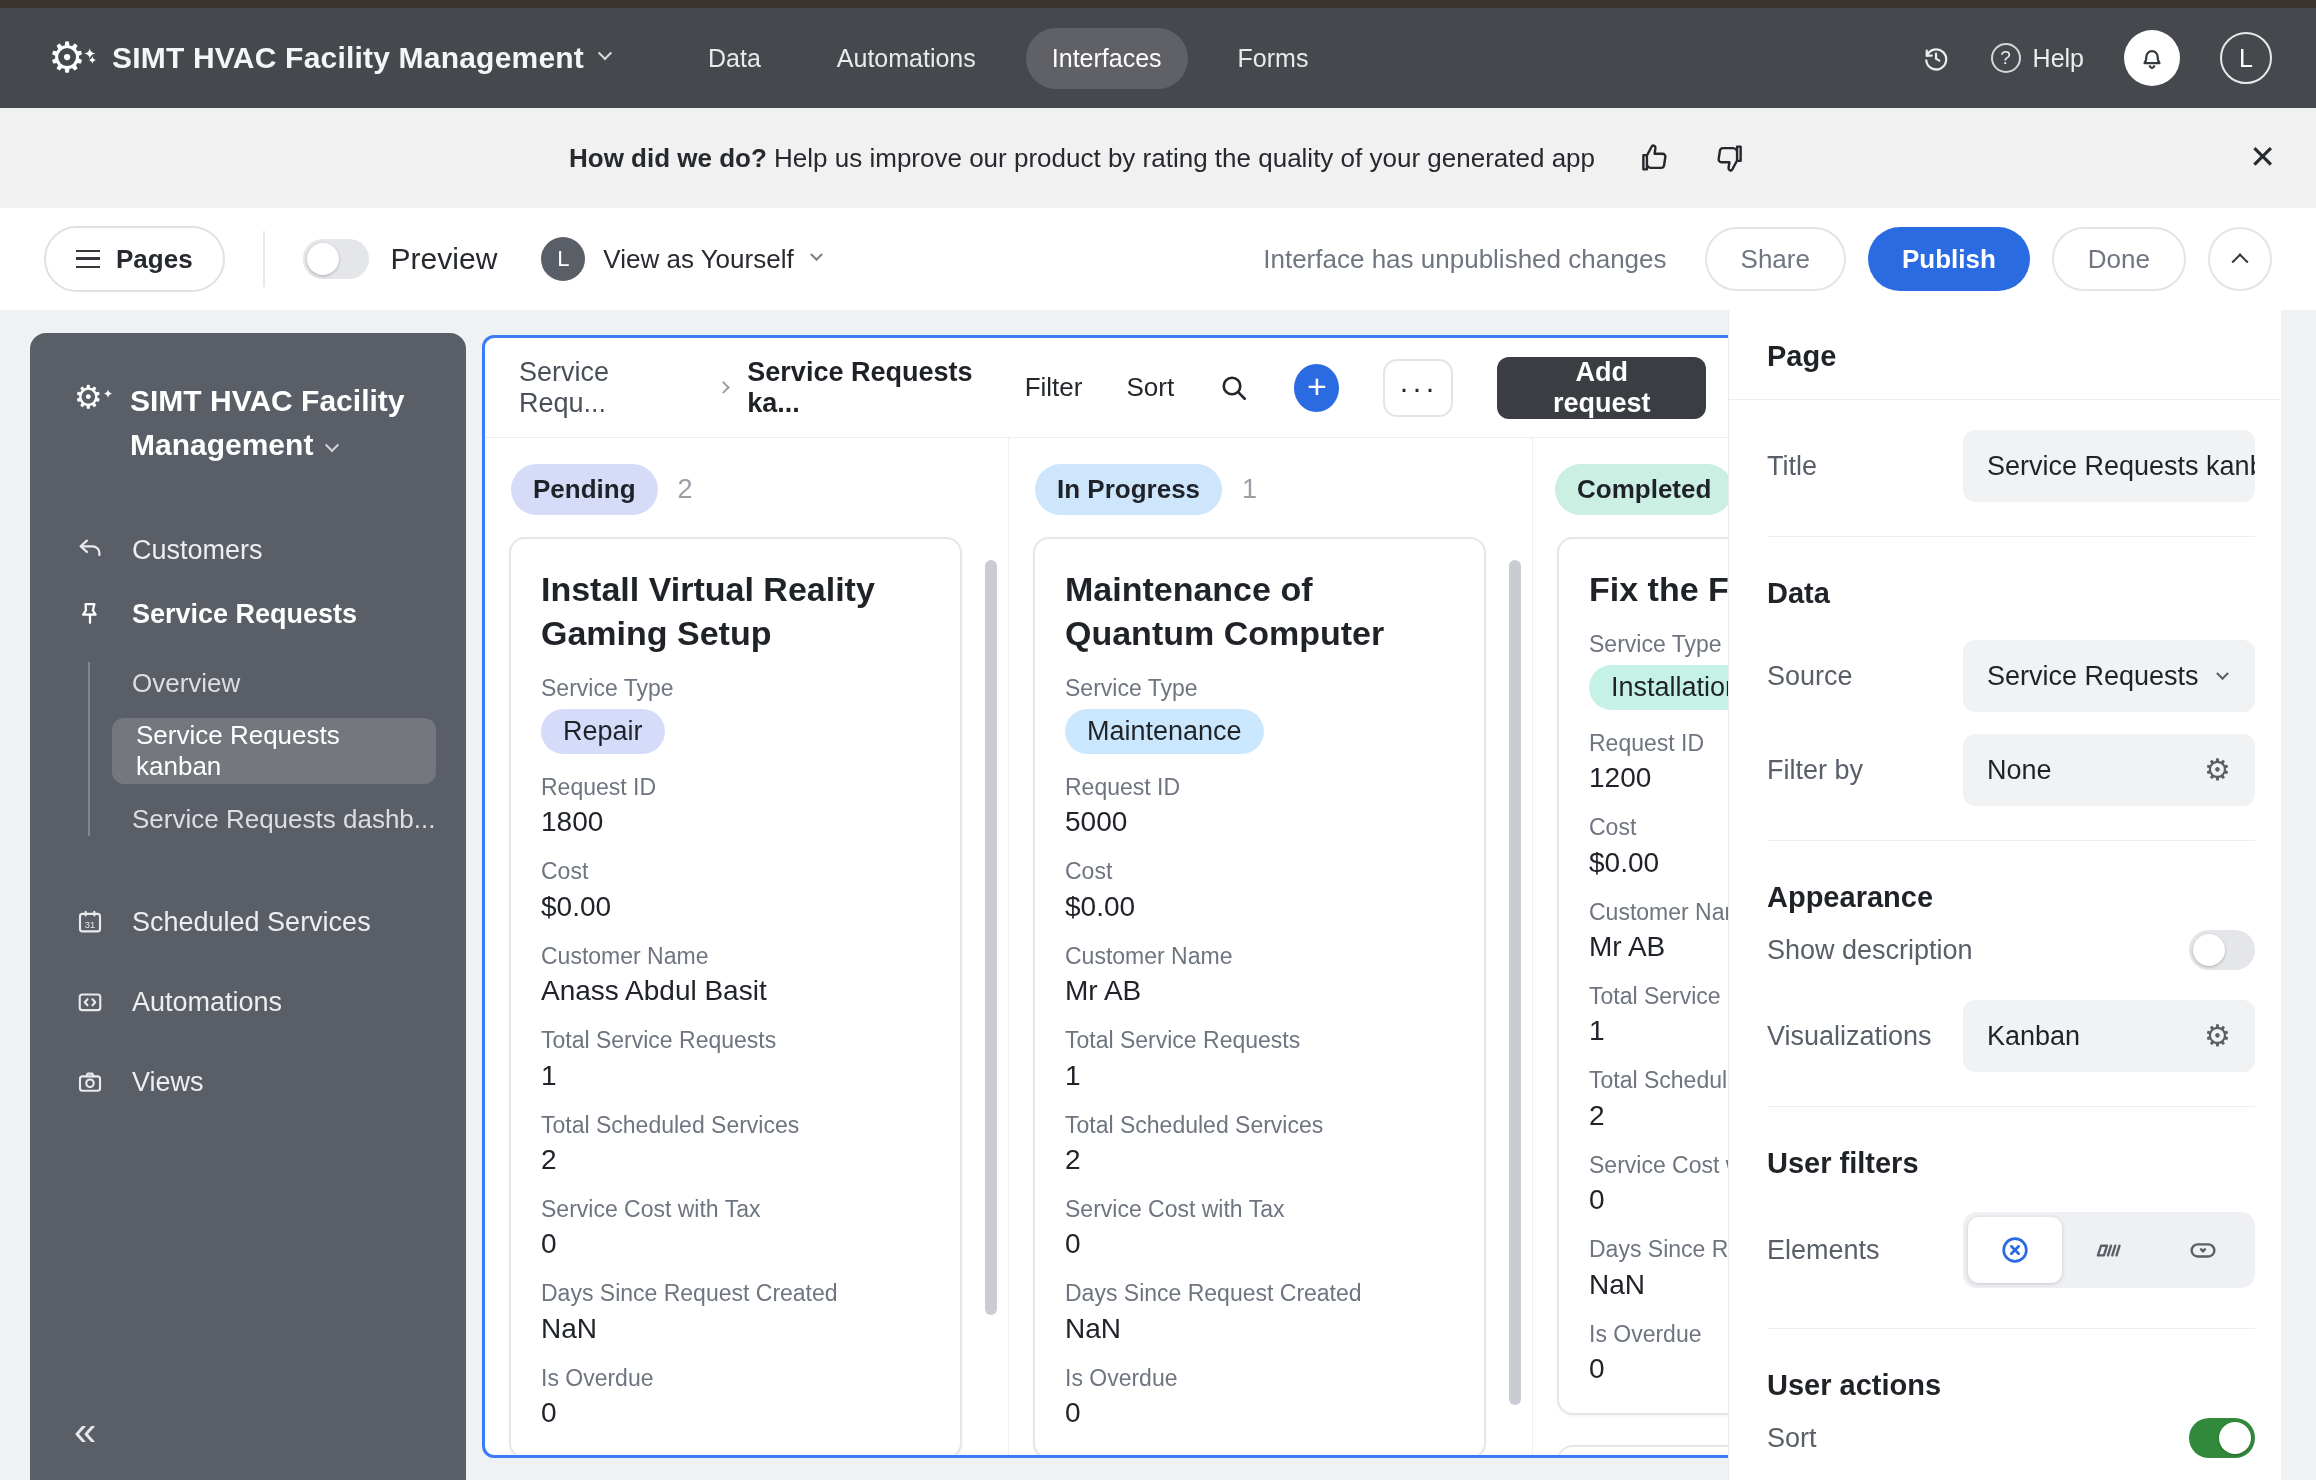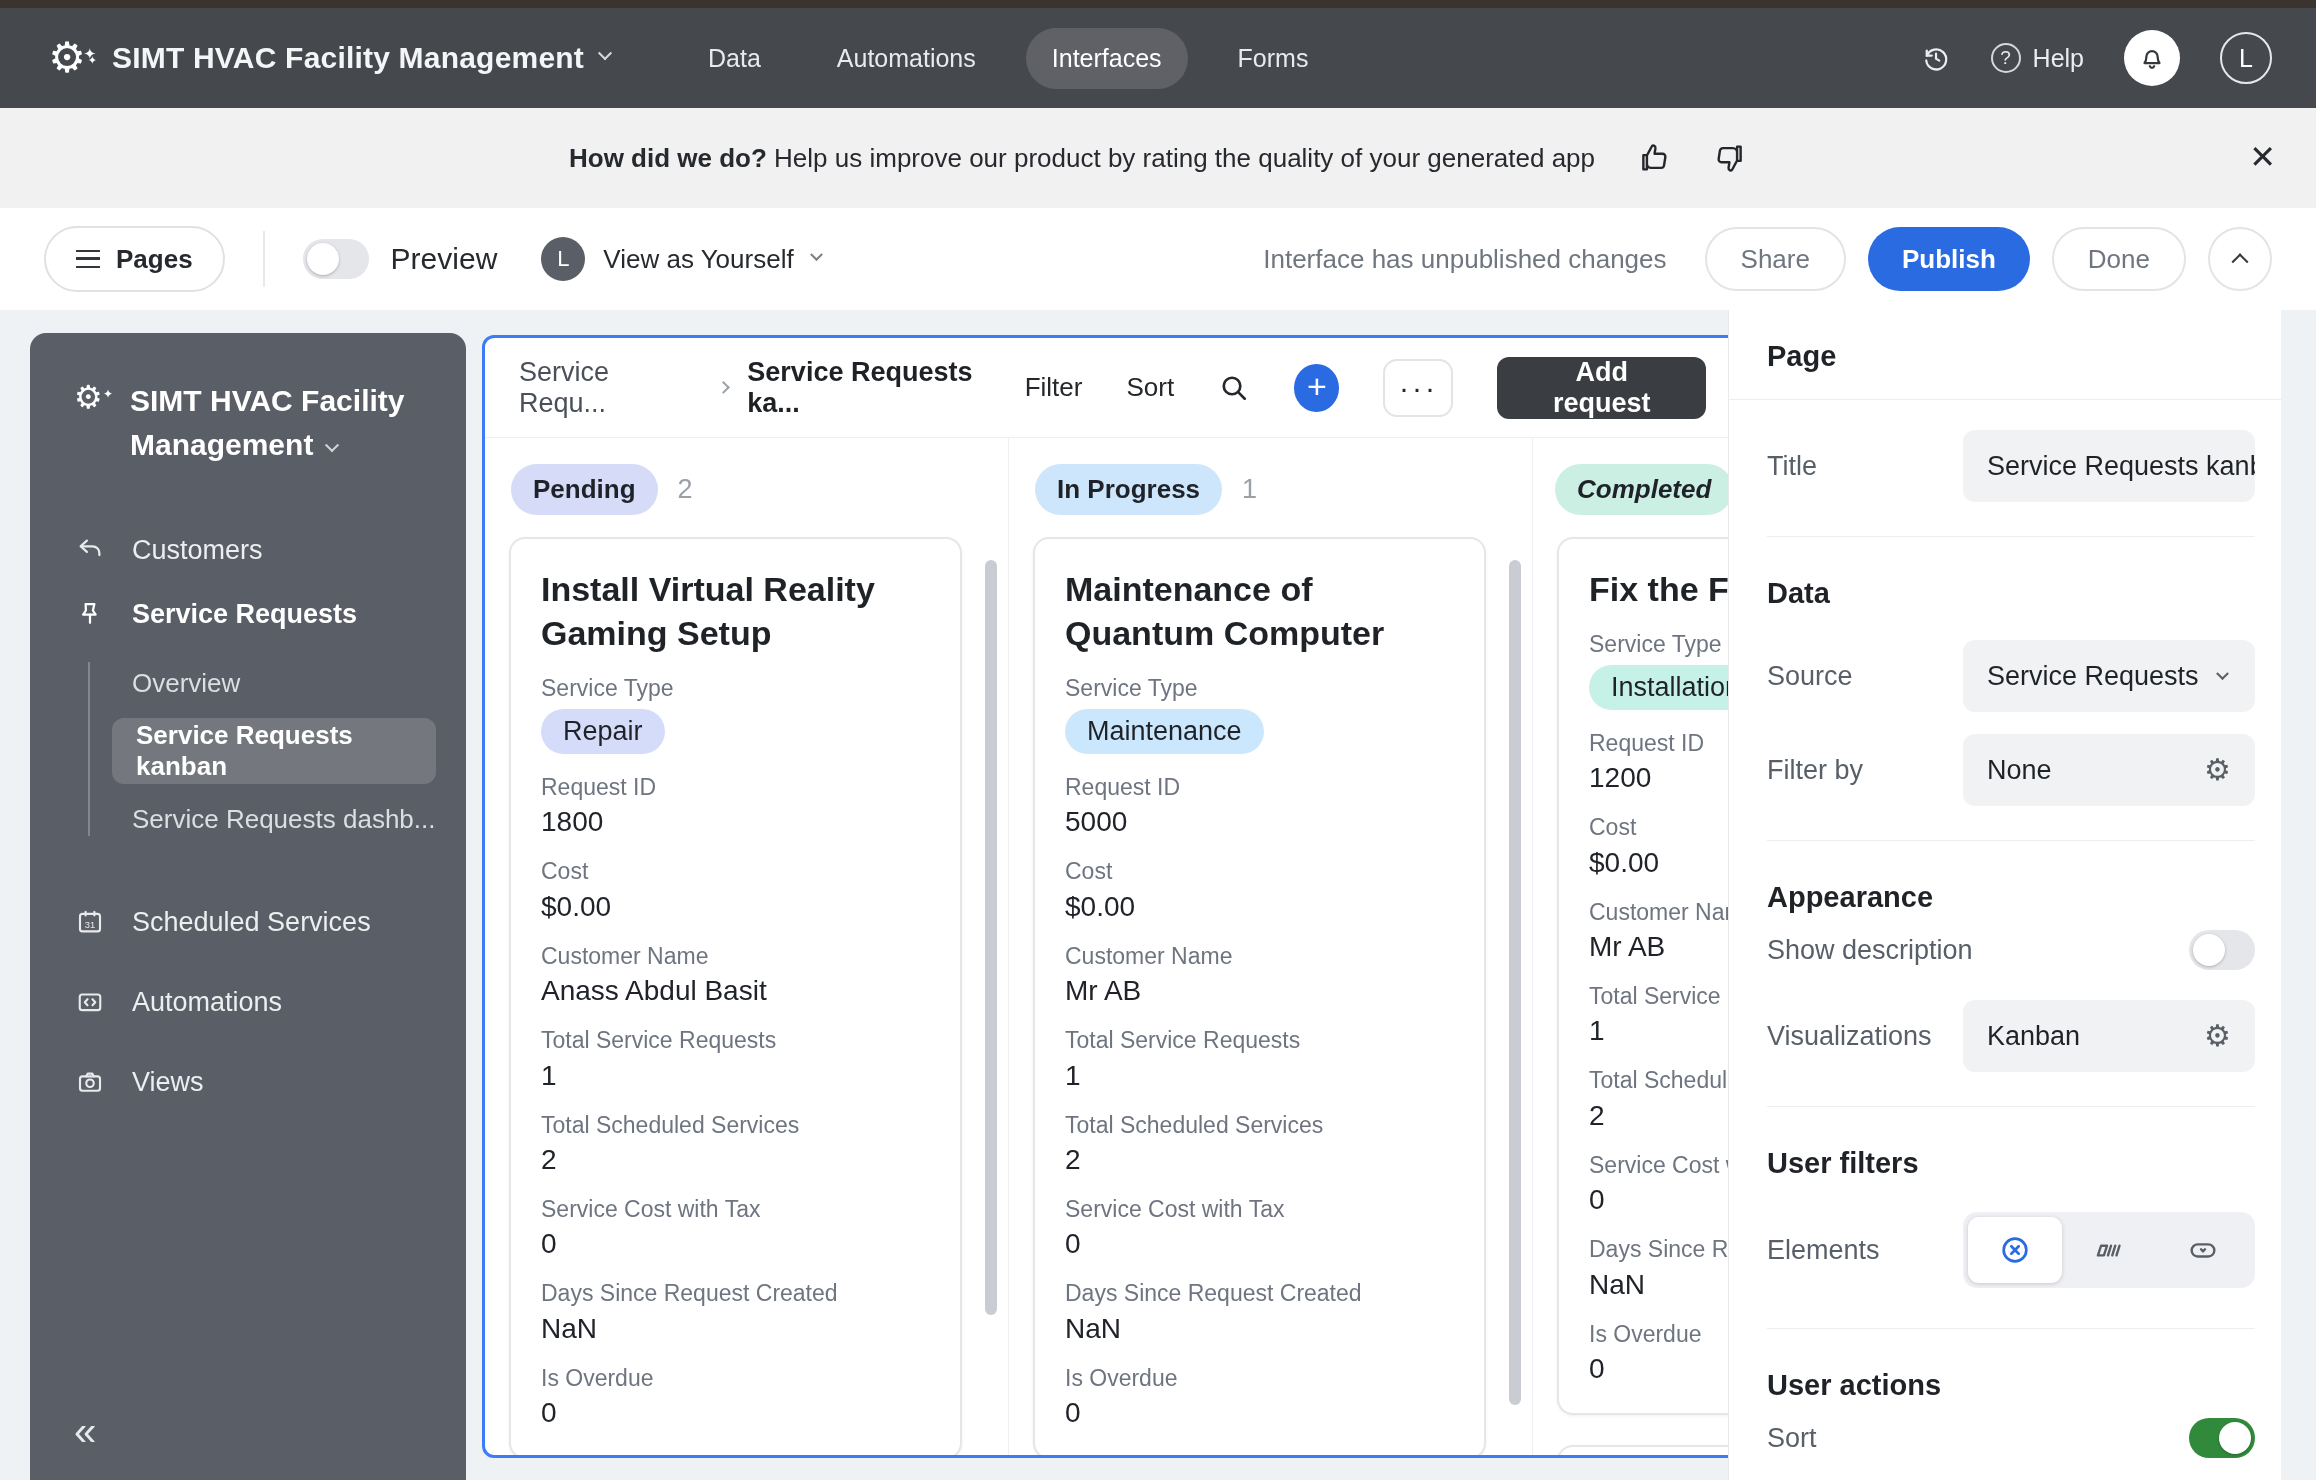--- a/index.html
+++ b/index.html
@@ -85,21 +85,21 @@
   .sb-title .chev { width:10px; height:10px; border-width:2px; color:#D2D4D7; margin-left:14px; margin-bottom:2px; }
   .sb-item { display:flex; align-items:center; gap:26px; height:64px; font-size:27px; color:#EDEEF0; cursor:pointer; }
   .sb-item.bold { font-weight:700; color:#FFFFFF; }
   .sb-item .sb-ico { width:32px; display:flex; justify-content:center; flex:0 0 auto; }
   .sb-sub { position:relative; margin-top:6px; }
   .sb-sub::before { content:''; position:absolute; left:14px; top:10px; bottom:14px; width:2px;
     background:rgba(255,255,255,0.25); }
   .sb-subitem { display:flex; align-items:center; height:62px; padding-left:58px;
     font-size:26px; color:#DCDEE1; cursor:pointer; }
   .sb-subitem.sel { margin-left:38px; padding:0 24px; height:66px; border-radius:12px;
-    background:rgba(255,255,255,0.16); color:#FFFFFF; font-weight:700; margin-top:4px; margin-bottom:4px; }
+    background:rgba(255,255,255,0.16); color:#FFFFFF; font-weight:400; margin-top:4px; margin-bottom:4px; }
   .sb-lower { margin-top:40px; display:flex; flex-direction:column; gap:16px; }
   .sb-collapse { position:absolute; left:44px; bottom:26px; font-size:40px; color:#E8E9EB; cursor:pointer; }
 
   
   .canvas { position:absolute; left:482px; top:335px; width:1261px; height:1123px;
     background:#FFFFFF; border:3px solid #3D7BF7; border-radius:12px; overflow:hidden; }
   .cv-head { height:100px; display:flex; align-items:center; padding:0 34px;
     border-bottom:1px solid #EDEFF1; }
   .crumb { display:flex; align-items:center; gap:20px; font-size:27px; }
   .crumb-parent { color:#4A505A; cursor:pointer; }
@@ -113,21 +113,21 @@
     display:flex; align-items:center; justify-content:center; font-size:30px; letter-spacing:3px; color:#24272C; cursor:pointer; }
   .add-btn { height:62px; padding:0 30px; background:#3A3D42; color:#fff; border:none; border-radius:12px;
     font-size:27px; font-weight:600; display:flex; align-items:center; cursor:pointer; }
 
   .board { position:relative; display:flex; height:1020px; }
   .bcol { width:524px; flex:0 0 auto; border-right:1px solid #EDEFF2; }
   .col-head { display:flex; align-items:center; gap:20px; padding:26px 0 12px 26px; }
   .col-pill { display:inline-block; padding:10px 22px; border-radius:999px; font-size:26px; font-weight:600; color:#1F2329; }
   .col-pill.pending { background:#D6DCF8; }
   .col-pill.inprogress { background:#CEE6FC; }
-  .col-pill.completed { background:#CBEFE2;font-style:italic; }
+  .col-pill.completed { background:#CBEFE2; }
   .col-count { font-size:27px; color:#9AA0A8; }
 
   .card { background:#fff; border:2px solid #E4E6E9; border-radius:16px;
     box-shadow:0 1px 3px rgba(20,24,28,.06); margin:10px 46px 30px 24px; padding:28px 30px; cursor:pointer; }
   .card-title { font-size:34px; font-weight:600; line-height:1.3; color:#1F2328; }
   .card-title.nowrap { white-space:nowrap; }
   .f { margin-top:20px; }
   .f .lbl { font-size:23px; color:#6E7580; line-height:1.15; white-space:nowrap; }
   .f .val { font-size:28px; color:#20242A; line-height:32px; margin-top:6px; }
   .tag { display:inline-block; margin-top:7px; padding:7px 22px; border-radius:999px; font-size:27px; color:#1F2328; }

